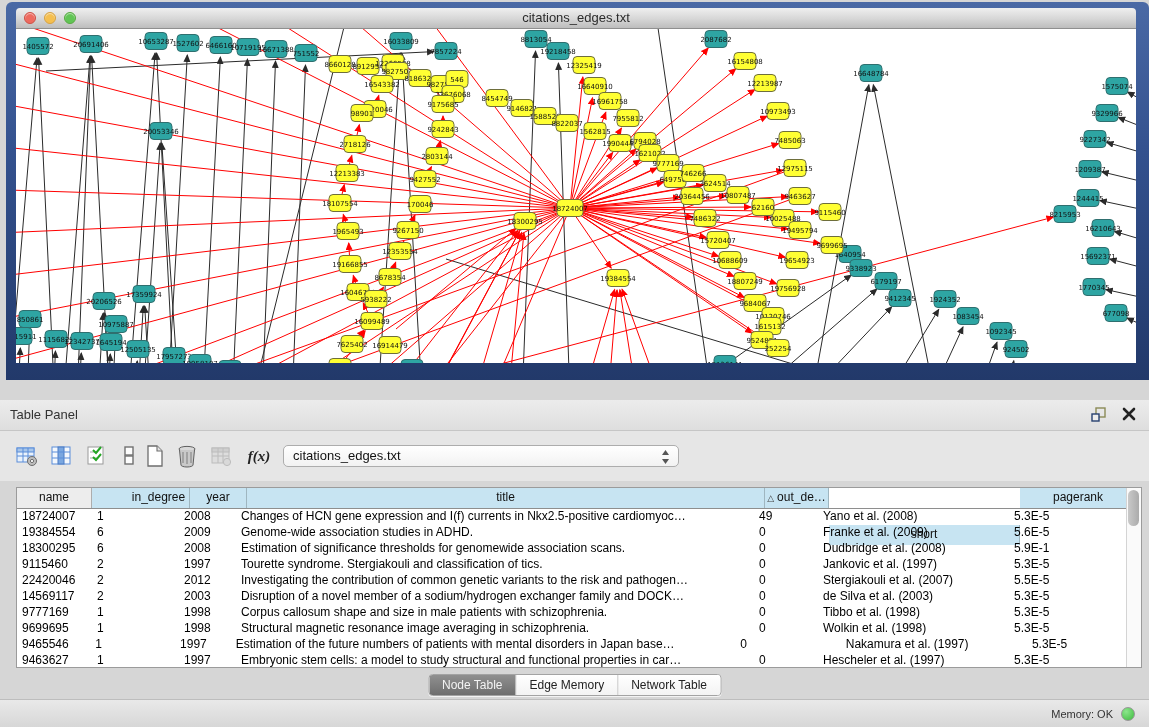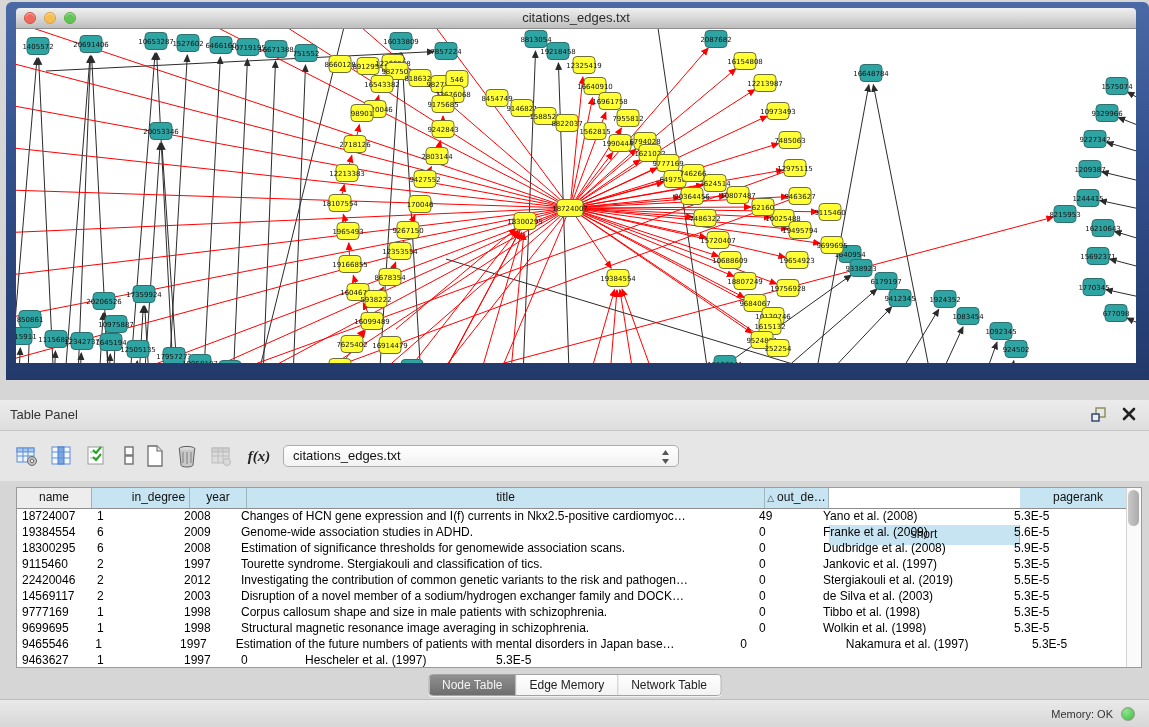--- a/index.html
+++ b/index.html
@@ -631,38 +631,38 @@
         <div class="td" style="width: 191px;">Franke et al. (2009)</div>
         <div class="td" style="width: 117px;">5.6E-5</div>
       </div>
       <div class="trow">
         <div class="td" style="width: 75px;">18300295</div>
         <div class="td" style="width: 87px;">6</div>
         <div class="td" style="width: 57px;">2008</div>
         <div class="td" style="width: 518px;">Estimation of significance thresholds for genomewide association scans.</div>
         <div class="td" style="width: 64px;">0</div>
         <div class="td" style="width: 191px;">Dudbridge et al. (2008)</div>
-        <div class="td" style="width: 117px;">5.9E-5</div>
+        <div class="td" style="width: 117px;">5.9E-1</div>
       </div>
       <div class="trow">
         <div class="td" style="width: 75px;">9115460</div>
         <div class="td" style="width: 87px;">2</div>
         <div class="td" style="width: 57px;">1997</div>
         <div class="td" style="width: 518px;">Tourette syndrome. Stergiakouli and classification of tics.</div>
         <div class="td" style="width: 64px;">0</div>
         <div class="td" style="width: 191px;">Jankovic et al. (1997)</div>
         <div class="td" style="width: 117px;">5.3E-5</div>
       </div>
       <div class="trow">
         <div class="td" style="width: 75px;">22420046</div>
         <div class="td" style="width: 87px;">2</div>
         <div class="td" style="width: 57px;">2012</div>
         <div class="td" style="width: 518px;">Investigating the contribution of common genetic variants to the risk and pathogen…</div>
         <div class="td" style="width: 64px;">0</div>
-        <div class="td" style="width: 191px;">Stergiakouli et al. (2019)</div>
+        <div class="td" style="width: 191px;">Stergiakouli et al. (2007)</div>
         <div class="td" style="width: 117px;">5.5E-5</div>
       </div>
       <div class="trow">
         <div class="td" style="width: 75px;">14569117</div>
         <div class="td" style="width: 87px;">2</div>
         <div class="td" style="width: 57px;">2003</div>
         <div class="td" style="width: 518px;">Disruption of a novel member of a sodium/hydrogen exchanger family and DOCK…</div>
         <div class="td" style="width: 64px;">0</div>
         <div class="td" style="width: 191px;">de Silva et al. (2003)</div>
         <div class="td" style="width: 117px;">5.3E-5</div>
@@ -691,20 +691,21 @@
         <div class="td" style="width: 57px;">1997</div>
         <div class="td" style="width: 518px;">Estimation of the future numbers of patients with mental disorders in Japan base…</div>
         <div class="td" style="width: 64px;">0</div>
         <div class="td" style="width: 191px; margin-left: 43px;">Nakamura et al. (1997)</div>
         <div class="td" style="width: 117px;">5.3E-5</div>
       </div>
       <div class="trow">
         <div class="td" style="width: 75px;">9463627</div>
         <div class="td" style="width: 87px;">1</div>
         <div class="td" style="width: 57px;">1997</div>
+        <div class="td" style="width: 518px;">Embryonic stem cells: a model to study structural and functional properties in car…</div>
         <div class="td" style="width: 64px;">0</div>
         <div class="td" style="width: 191px;">Hescheler et al. (1997)</div>
         <div class="td" style="width: 117px;">5.3E-5</div>
       </div>
     </div>
   <div class="vscroll">
     <div class="vthumb"></div>
   </div>
 </div>
 

